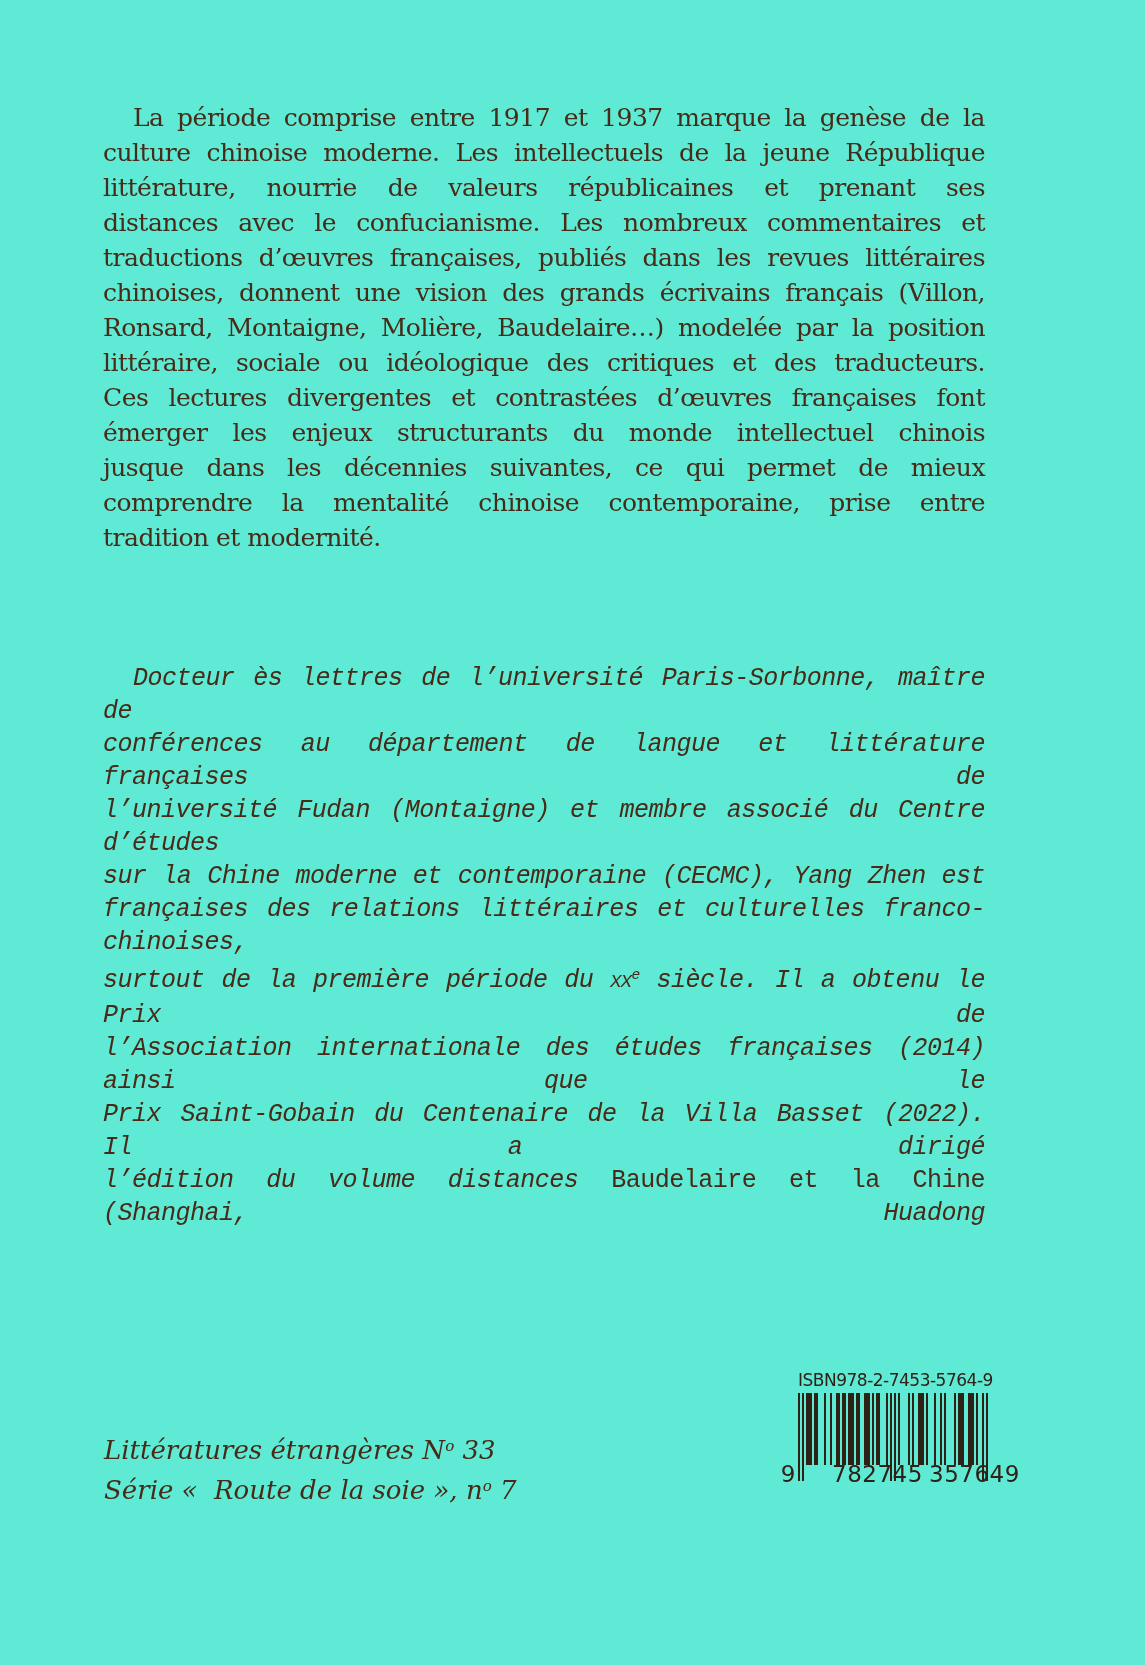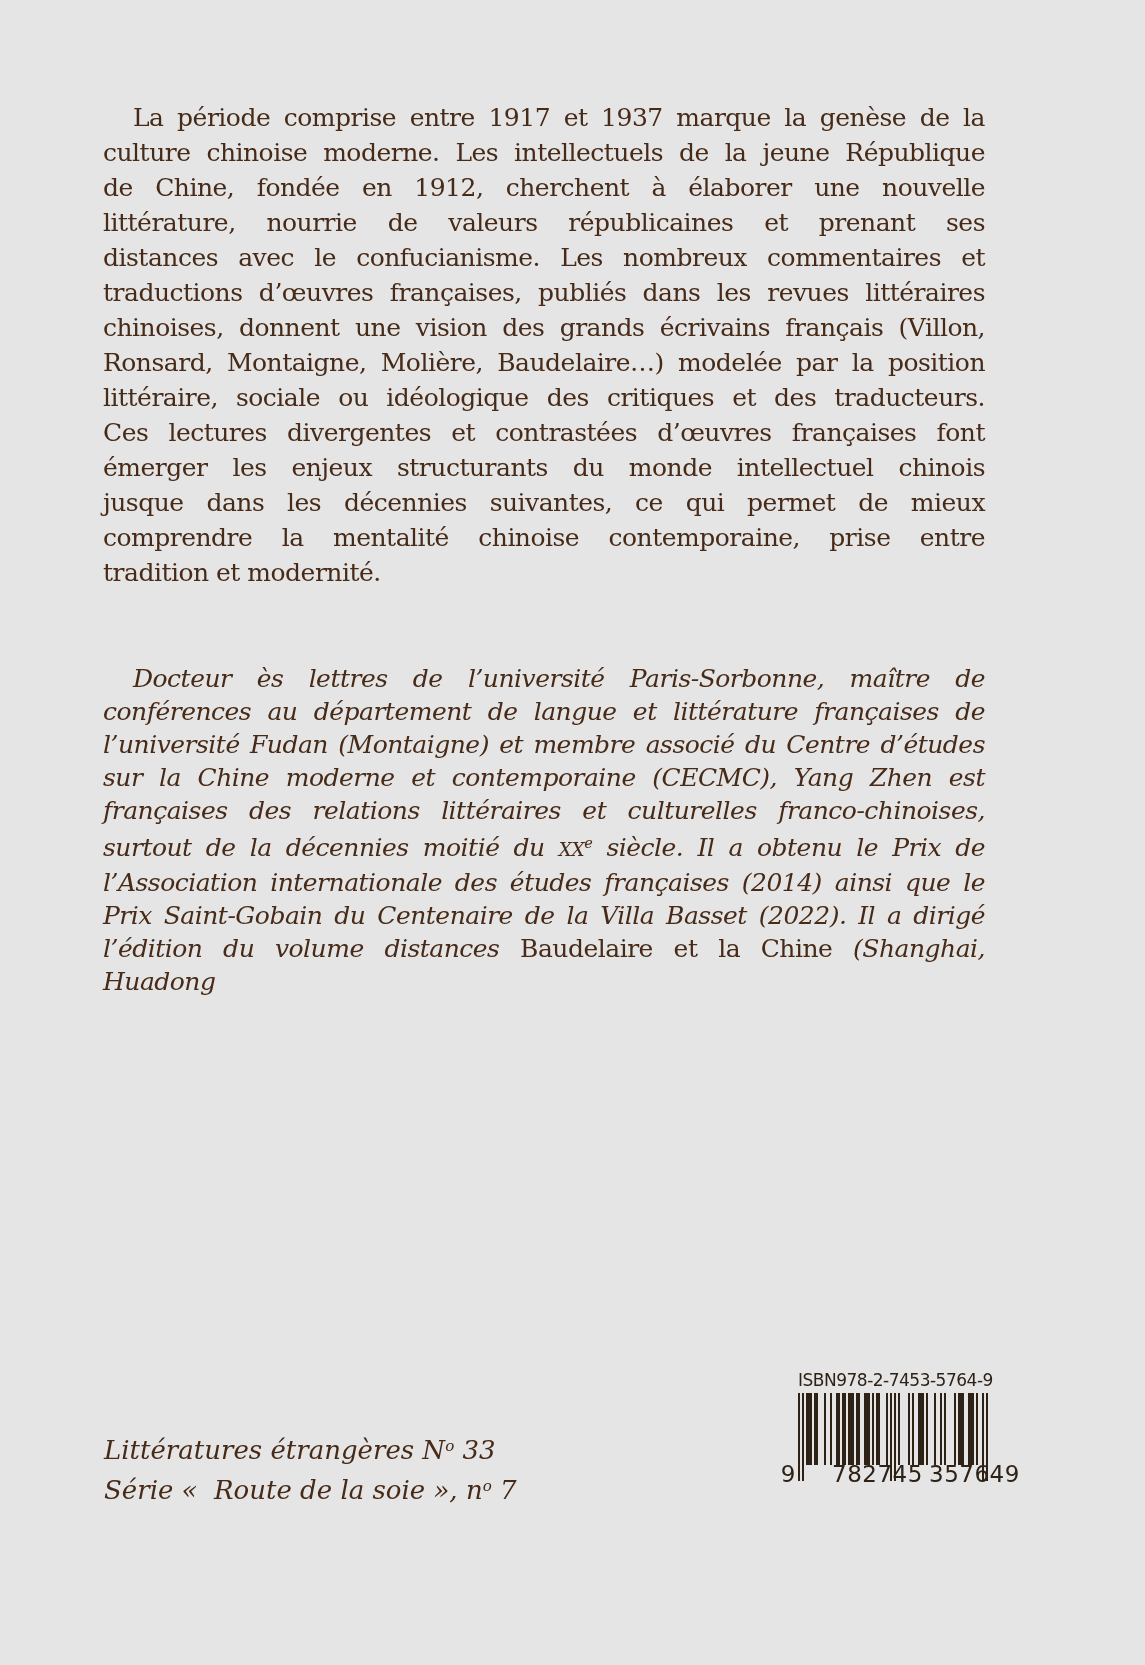--- a/index.html
+++ b/index.html
@@ -1,41 +1,41 @@
 <!DOCTYPE html>
 <html><head>
 <meta charset="utf-8">
 <style>
   html, body { margin: 0; padding: 0; }
   body { background: #fce1ad; }
   .page {
     position: relative;
     width: 1145px;
     height: 1665px;
-    background: #e5e5e5;
+    background: #5eead4;
     overflow: hidden;
     font-family: "DejaVu Serif", serif;
     color: #472a17;
   }
   .para {
     position: absolute;
     left: 103px;
     width: 882px;
     font-size: 25px;
     letter-spacing: -0.02em;
   }
   .para .line {
     text-align: justify;
     text-align-last: justify;
     white-space: normal;
   }
   .para .line.last { text-align-last: left; }
   .para .line.first { text-indent: 30px; }
   #synopsis { top: 100px; line-height: 35px; }
-  #bio { top: 662px; line-height: 33px; }
+  #bio { top: 662px; line-height: 33px; font-family: Liberation Mono, monospace; }
   #bio .line { font-style: italic; }
   .seg-n { font-style: normal; }
   .seg-i { font-style: italic; }
   .seg-r { font-style: normal; }
   .seg-sc { font-size: 0.74em; }
   .seg-sup { font-size: 0.58em; vertical-align: 0.55em; }
   #collection {
     position: absolute;
     left: 104px;
     top: 1428px;
@@ -83,41 +83,40 @@
   .bd3 { left: 159px; width: 86px; text-align: right; }
 </style>
 </head>
 <body>
 
 <div class="page">
 
   <div class="para" id="synopsis">
       <div class="line first"><span class="seg-n">La période comprise entre 1917 et 1937 marque la genèse de la</span></div>
       <div class="line"><span class="seg-n">culture chinoise moderne. Les intellectuels de la jeune République</span></div>
-      <div class="line"><span class="seg-n">de Chine, fondée en 1912, cherchent à élaborer une nouvelle</span></div>
       <div class="line"><span class="seg-n">littérature, nourrie de valeurs républicaines et prenant ses</span></div>
       <div class="line"><span class="seg-n">distances avec le confucianisme. Les nombreux commentaires et</span></div>
       <div class="line"><span class="seg-n">traductions d’œuvres françaises, publiés dans les revues littéraires</span></div>
       <div class="line"><span class="seg-n">chinoises, donnent une vision des grands écrivains français (Villon,</span></div>
       <div class="line"><span class="seg-n">Ronsard, Montaigne, Molière, Baudelaire…) modelée par la position</span></div>
       <div class="line"><span class="seg-n">littéraire, sociale ou idéologique des critiques et des traducteurs.</span></div>
       <div class="line"><span class="seg-n">Ces lectures divergentes et contrastées d’œuvres françaises font</span></div>
       <div class="line"><span class="seg-n">émerger les enjeux structurants du monde intellectuel chinois</span></div>
       <div class="line"><span class="seg-n">jusque dans les décennies suivantes, ce qui permet de mieux</span></div>
       <div class="line"><span class="seg-n">comprendre la mentalité chinoise contemporaine, prise entre</span></div>
       <div class="line last"><span class="seg-n">tradition et modernité.</span></div>
     </div>
 
   <div class="para" id="bio">
       <div class="line first"><span class="seg-i">Docteur ès lettres de l’université Paris-Sorbonne, maître de</span></div>
       <div class="line"><span class="seg-i">conférences au département de langue et littérature françaises de</span></div>
       <div class="line"><span class="seg-i">l’université Fudan (Montaigne) et membre associé du Centre d’études</span></div>
       <div class="line"><span class="seg-i">sur la Chine moderne et contemporaine (CECMC), Yang Zhen est</span></div>
       <div class="line"><span class="seg-i">françaises des relations littéraires et culturelles franco-chinoises,</span></div>
-      <div class="line"><span class="seg-i">surtout de la décennies moitié du </span><span class="seg-sc">XX</span><span class="seg-sup">e</span><span class="seg-i"> siècle. Il a obtenu le Prix de</span></div>
+      <div class="line"><span class="seg-i">surtout de la première période du </span><span class="seg-sc">XX</span><span class="seg-sup">e</span><span class="seg-i"> siècle. Il a obtenu le Prix de</span></div>
       <div class="line"><span class="seg-i">l’Association internationale des études françaises (2014) ainsi que le</span></div>
       <div class="line"><span class="seg-i">Prix Saint-Gobain du Centenaire de la Villa Basset (2022). Il a dirigé</span></div>
       <div class="line"><span class="seg-i">l’édition du volume distances </span><span class="seg-r">Baudelaire et la Chine</span><span class="seg-i"> (Shanghai, Huadong</span></div>
     </div>
 
   <div id="collection">
       <div class="line"><span class="seg-i">Littératures étrangères N</span><span class="seg-sup">o</span><span class="seg-i"> 33</span></div>
       <div class="line last"><span class="seg-i">Série «&nbsp; Route de la soie&nbsp;», n</span><span class="seg-sup">o</span><span class="seg-i"> 7</span></div>
     </div>
 

